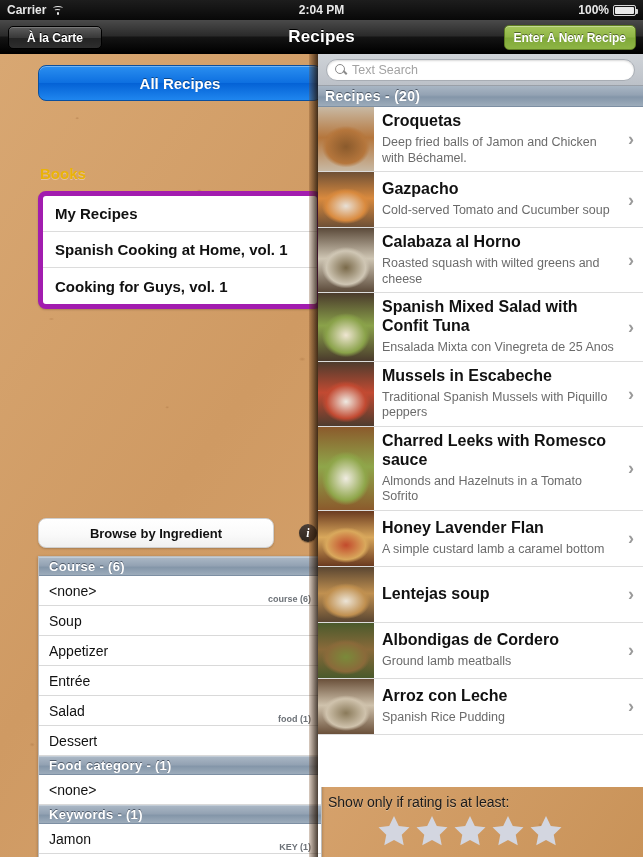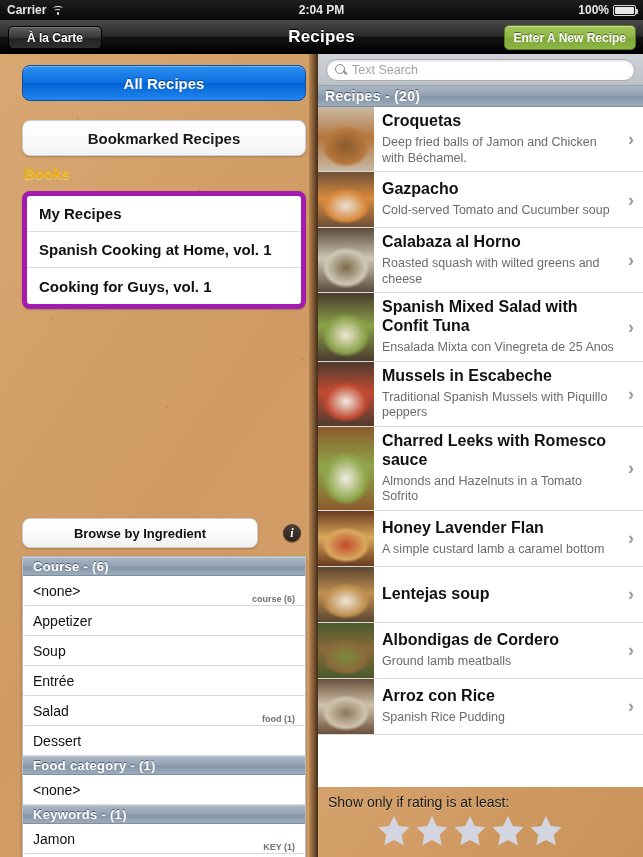--- a/index.html
+++ b/index.html
@@ -77,21 +77,21 @@
       radial-gradient(ellipse 5px 2px at 79% 78%, rgba(150,96,48,.28), transparent 70%),
       radial-gradient(ellipse 3px 2px at 95% 69%, rgba(150,96,48,.32), transparent 70%),
       radial-gradient(ellipse 4px 3px at 5% 86%, rgba(150,96,48,.30), transparent 70%),
       radial-gradient(ellipse 3px 2px at 29% 93%, rgba(150,96,48,.31), transparent 70%),
       radial-gradient(ellipse 4px 2px at 62% 88%, rgba(150,96,48,.29), transparent 70%),
       radial-gradient(ellipse 3px 3px at 84% 96%, rgba(150,96,48,.30), transparent 70%),
       linear-gradient(125deg, #d8a772 0%, #cf9a63 40%, #d5a16b 70%, #c99359 100%);
   }
 
   
-  .leftpanel { position: absolute; top: 54px; left: 0; width: 314px; height: 803px; }
+  .leftpanel { position: absolute; top: 54px; left: 16px; width: 314px; height: 803px; }
   .panel-divider { position:absolute; top: 54px; left: 309px; width: 9px; height: 803px;
     background: linear-gradient(to right, rgba(120,70,30,.28), rgba(60,34,12,.55), rgba(30,16,4,.8)); }
 
   .big-btn {
     position: absolute; left: 22px; width: 284px; height: 36px;
     border-radius: 8px; display: flex; align-items: center; justify-content: center;
     font-size: 15px; font-weight: bold;
   }
   .big-btn.selected {
     top: 11px;
@@ -238,42 +238,41 @@
   <div class="navbar">
     <div class="back-btn">À la Carte</div>
     <div class="nav-title">Recipes</div>
     <div class="newrecipe-btn">Enter A New Recipe</div>
   </div>
 
   <div class="cork"></div>
 
   <div class="leftpanel">
     <div class="big-btn selected">All Recipes</div>
-    <div class="big-btn plain">Bookmarked Recipes</div>
     <div class="books-label">Books</div>
     <div class="books-list" id="books-list">
         <div class="book-row">My Recipes</div>
         <div class="book-row">Spanish Cooking at Home, vol. 1</div>
         <div class="book-row">Cooking for Guys, vol. 1</div>
       </div>
 
     <div class="browse-btn">Browse by Ingredient</div>
     <div class="info-icon">i</div>
 
     <div class="filter-list" id="filter-list">
         <div class="sec-header">Course  -  (6)</div>
         <div class="filter-row">
           <span>&lt;none&gt;</span>
           <span class="badge">course (6)</span>
         </div>
         <div class="filter-row">
+          <span>Soup</span>
+        </div>
+        <div class="filter-row">
           <span>Appetizer</span>
-        </div>
-        <div class="filter-row">
-          <span>Soup</span>
         </div>
         <div class="filter-row">
           <span>Entrée</span>
         </div>
         <div class="filter-row">
           <span>Salad</span>
           <span class="badge">food (1)</span>
         </div>
         <div class="filter-row">
           <span>Dessert</span>
@@ -393,21 +392,21 @@
             <div class="rtitle">Albondigas de Cordero</div>
             <div class="rsub">Ground lamb meatballs</div>
           </div>
           <div class="chev">›</div>
         </div>
         <div class="recipe-row">
           <div class="thumb">
             <div class="sky" style="background: radial-gradient(60% 45% at 50% 62%, rgb(138, 122, 90) 0%, rgb(207, 194, 172) 58%, transparent 72%), linear-gradient(rgb(106, 80, 58) 0%, rgb(207, 194, 172) 48%, rgb(106, 80, 58) 100%);"></div>
           </div>
           <div class="rtext">
-            <div class="rtitle">Arroz con Rice</div>
+            <div class="rtitle">Arroz con Leche</div>
             <div class="rsub">Spanish Rice Pudding</div>
           </div>
           <div class="chev">›</div>
         </div>
       </div>
 
     <div class="rating-area">
       <div class="rating-label">Show only if rating is at least:</div>
       <div class="stars" id="stars">
           <svg class="star" viewBox="0 0 24 23">

